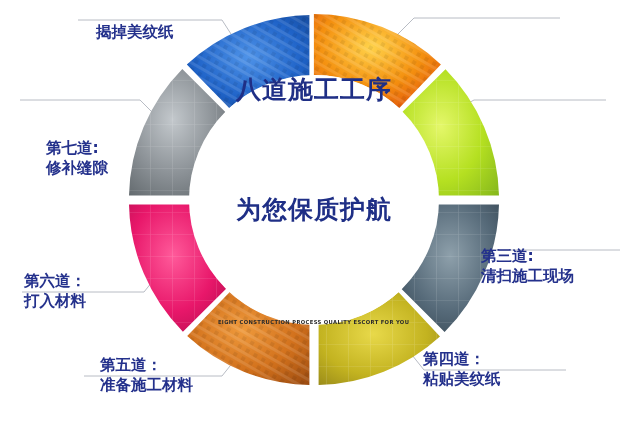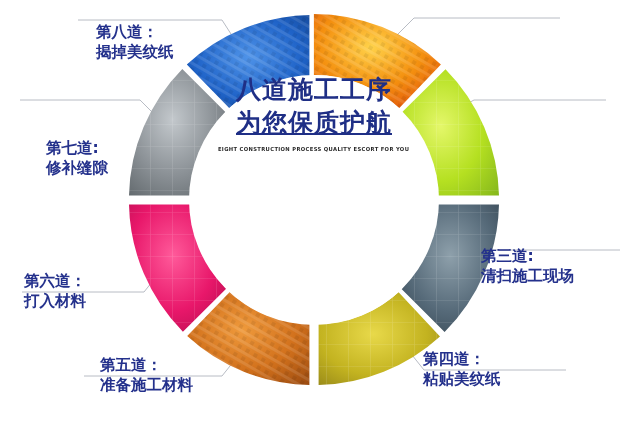--- a/index.html
+++ b/index.html
@@ -20,34 +20,34 @@
   }
   .donut-svg{position:absolute;left:0;top:0;width:372px;height:372px;display:block;}
 
   .center-hole{
     position:absolute;
     left:61px; top:61px;
     width:250px;height:250px;
     border-radius:50%;
     background:#ffffff;
     display:flex;flex-direction:column;
-    align-items:center;justify-content:flex-start;
+    align-items:center;justify-content:space-between;
     box-sizing:border-box;
   }
   .ctitle{
     font-family:"DejaVu Sans","Liberation Sans",sans-serif;
     font-weight:bold;
     font-size:25px;
     line-height:29px;
     color:#1f2f86;
     letter-spacing:1px;
     text-align:center;
     white-space:nowrap;
   }
-  .ctitle2{margin-top:4px;text-decoration:underline;}
+  .ctitle2{margin-top:4px;}
   .csub{
     margin-top:9px;
     font-family:"DejaVu Sans","Liberation Sans",sans-serif;
     font-weight:bold;
     font-size:5.4px;
     letter-spacing:0.35px;
     color:#2b2b2b;
     text-align:center;
     white-space:nowrap;
     transform:scaleX(0.97);
@@ -209,17 +209,16 @@
     <span class="l1">第六道：</span>
     <span class="l2">打入材料</span>
   </div>
 
   <div class="label" style="left:46px;top:107px;margin-top:31px;">
     <span class="l1">第七道:</span>
     <span class="l2">修补缝隙</span>
   </div>
 
   <div class="label" style="left:96px;top:22px;">
-    <span class="l1">第八道：</span>
     <span class="l2">揭掉美纹纸</span>
   </div>
 
 </div>
 
 </body></html>

